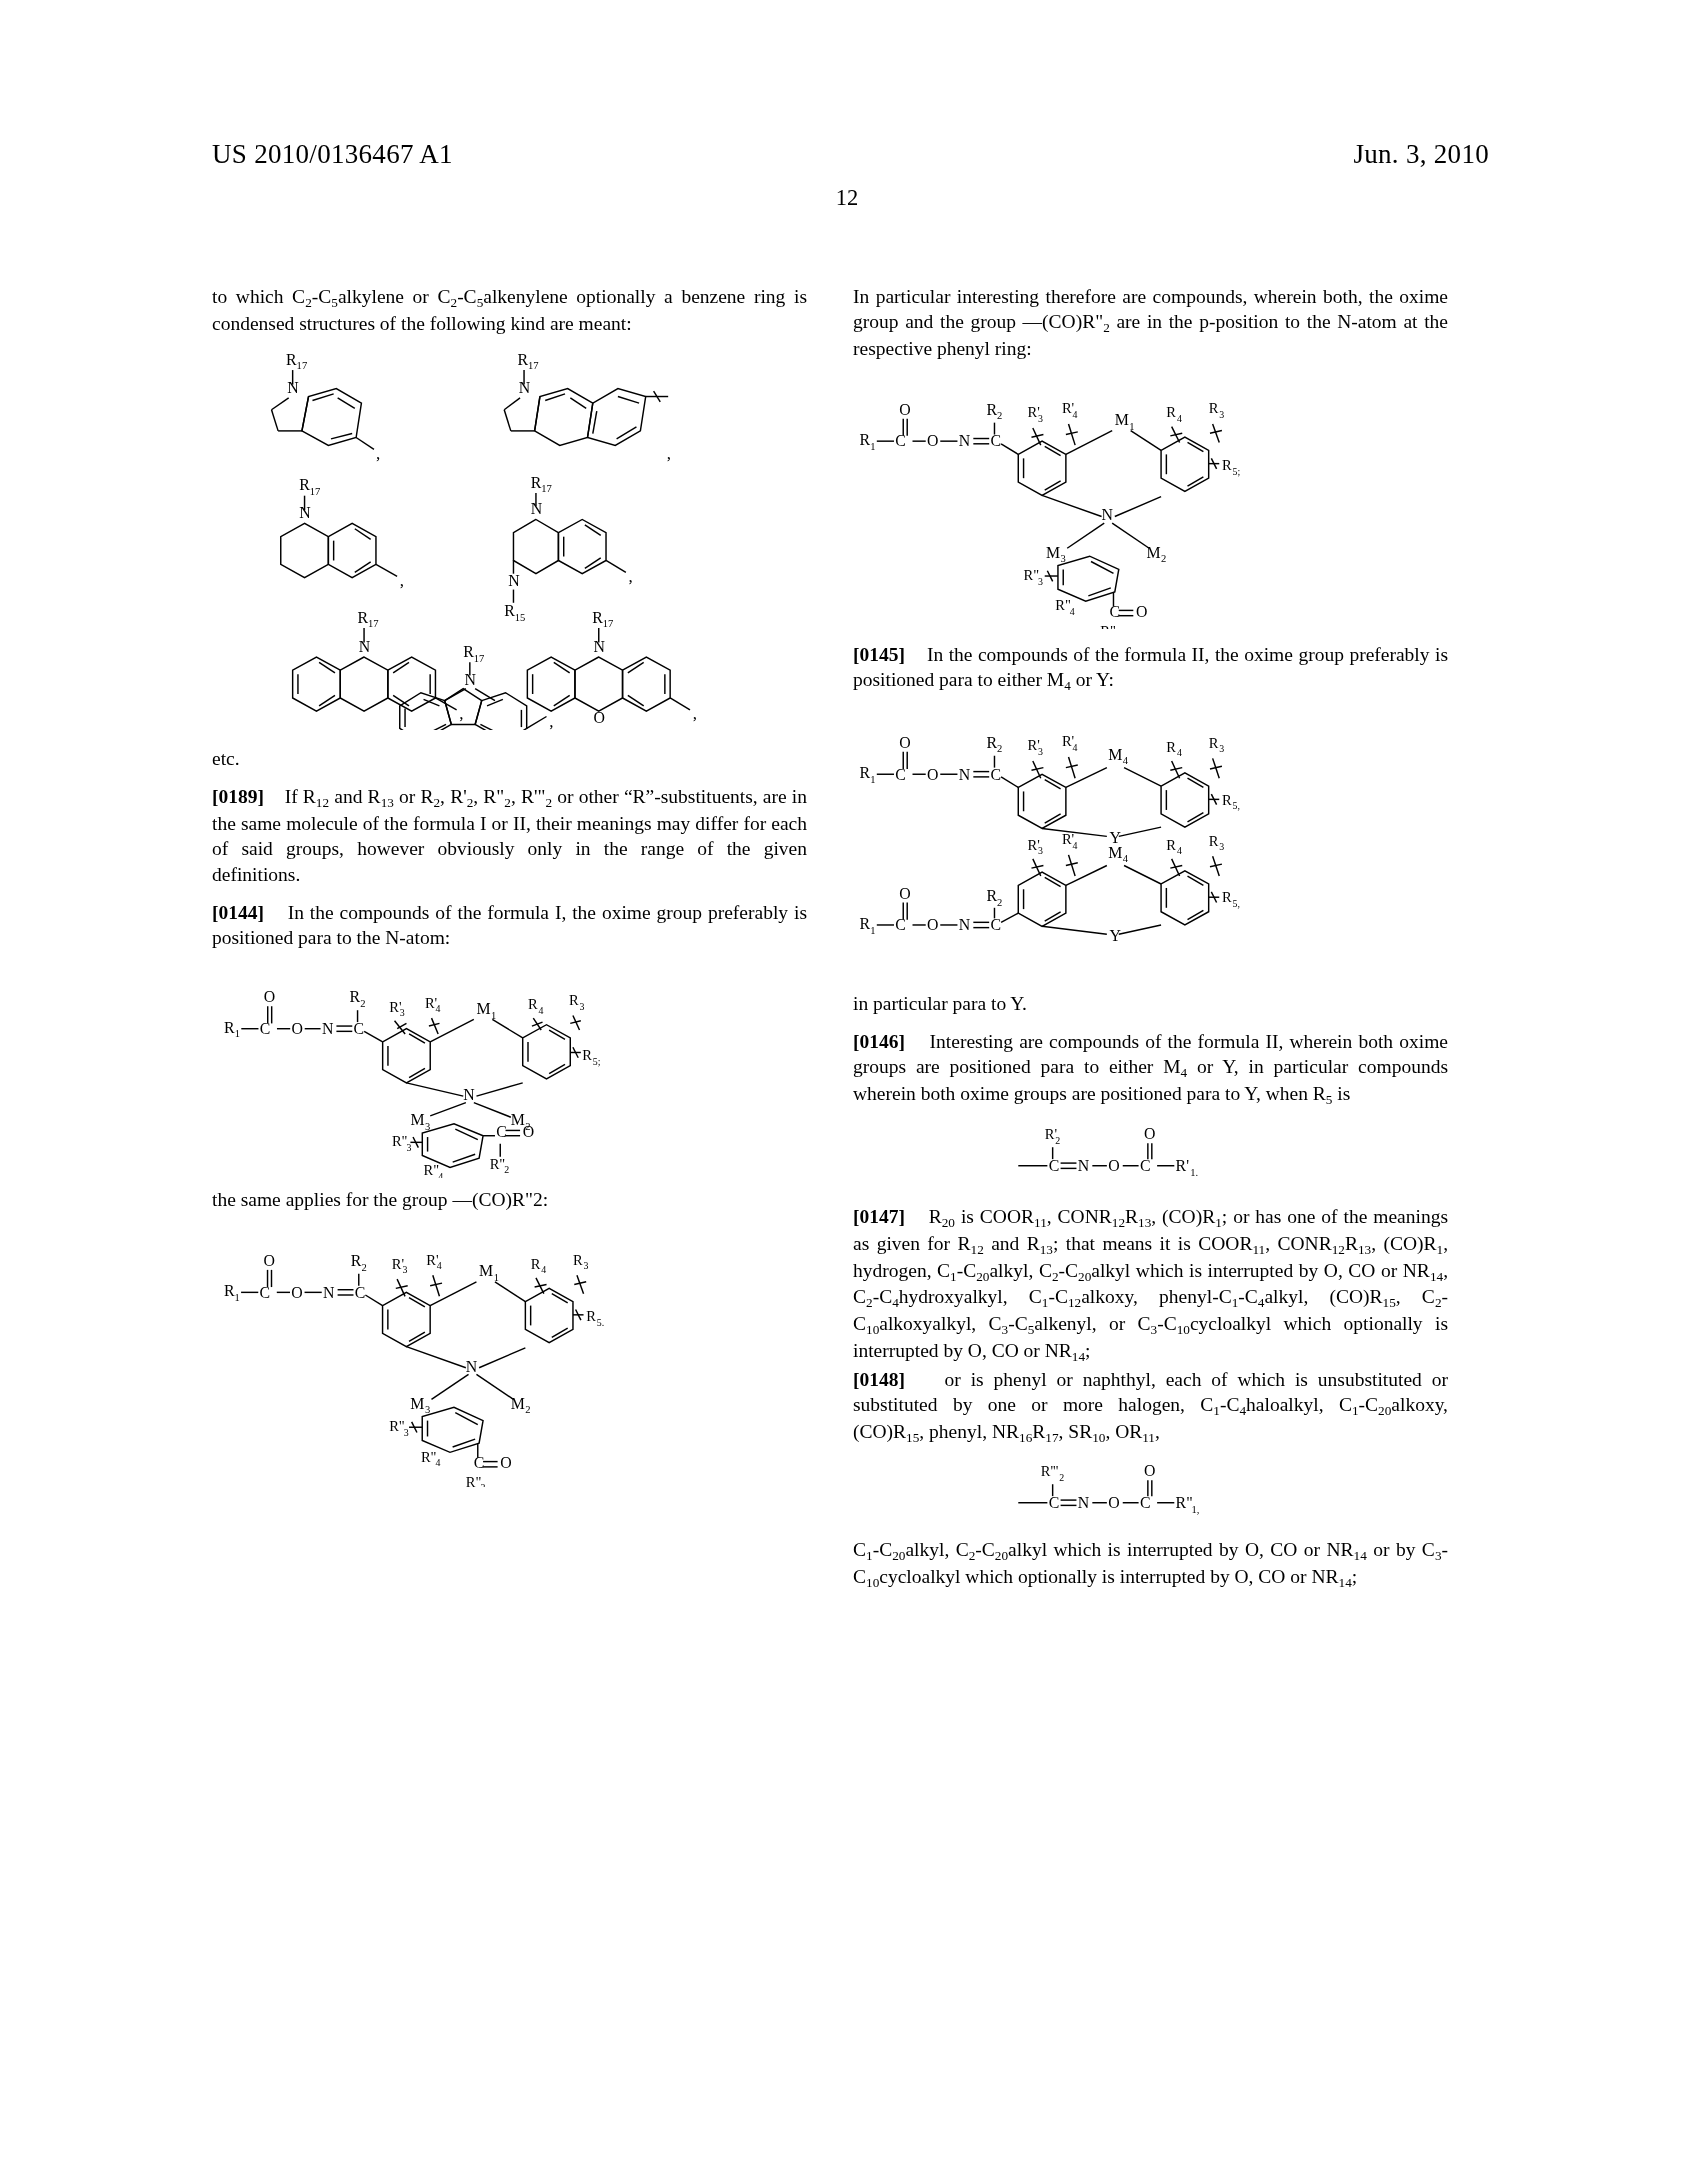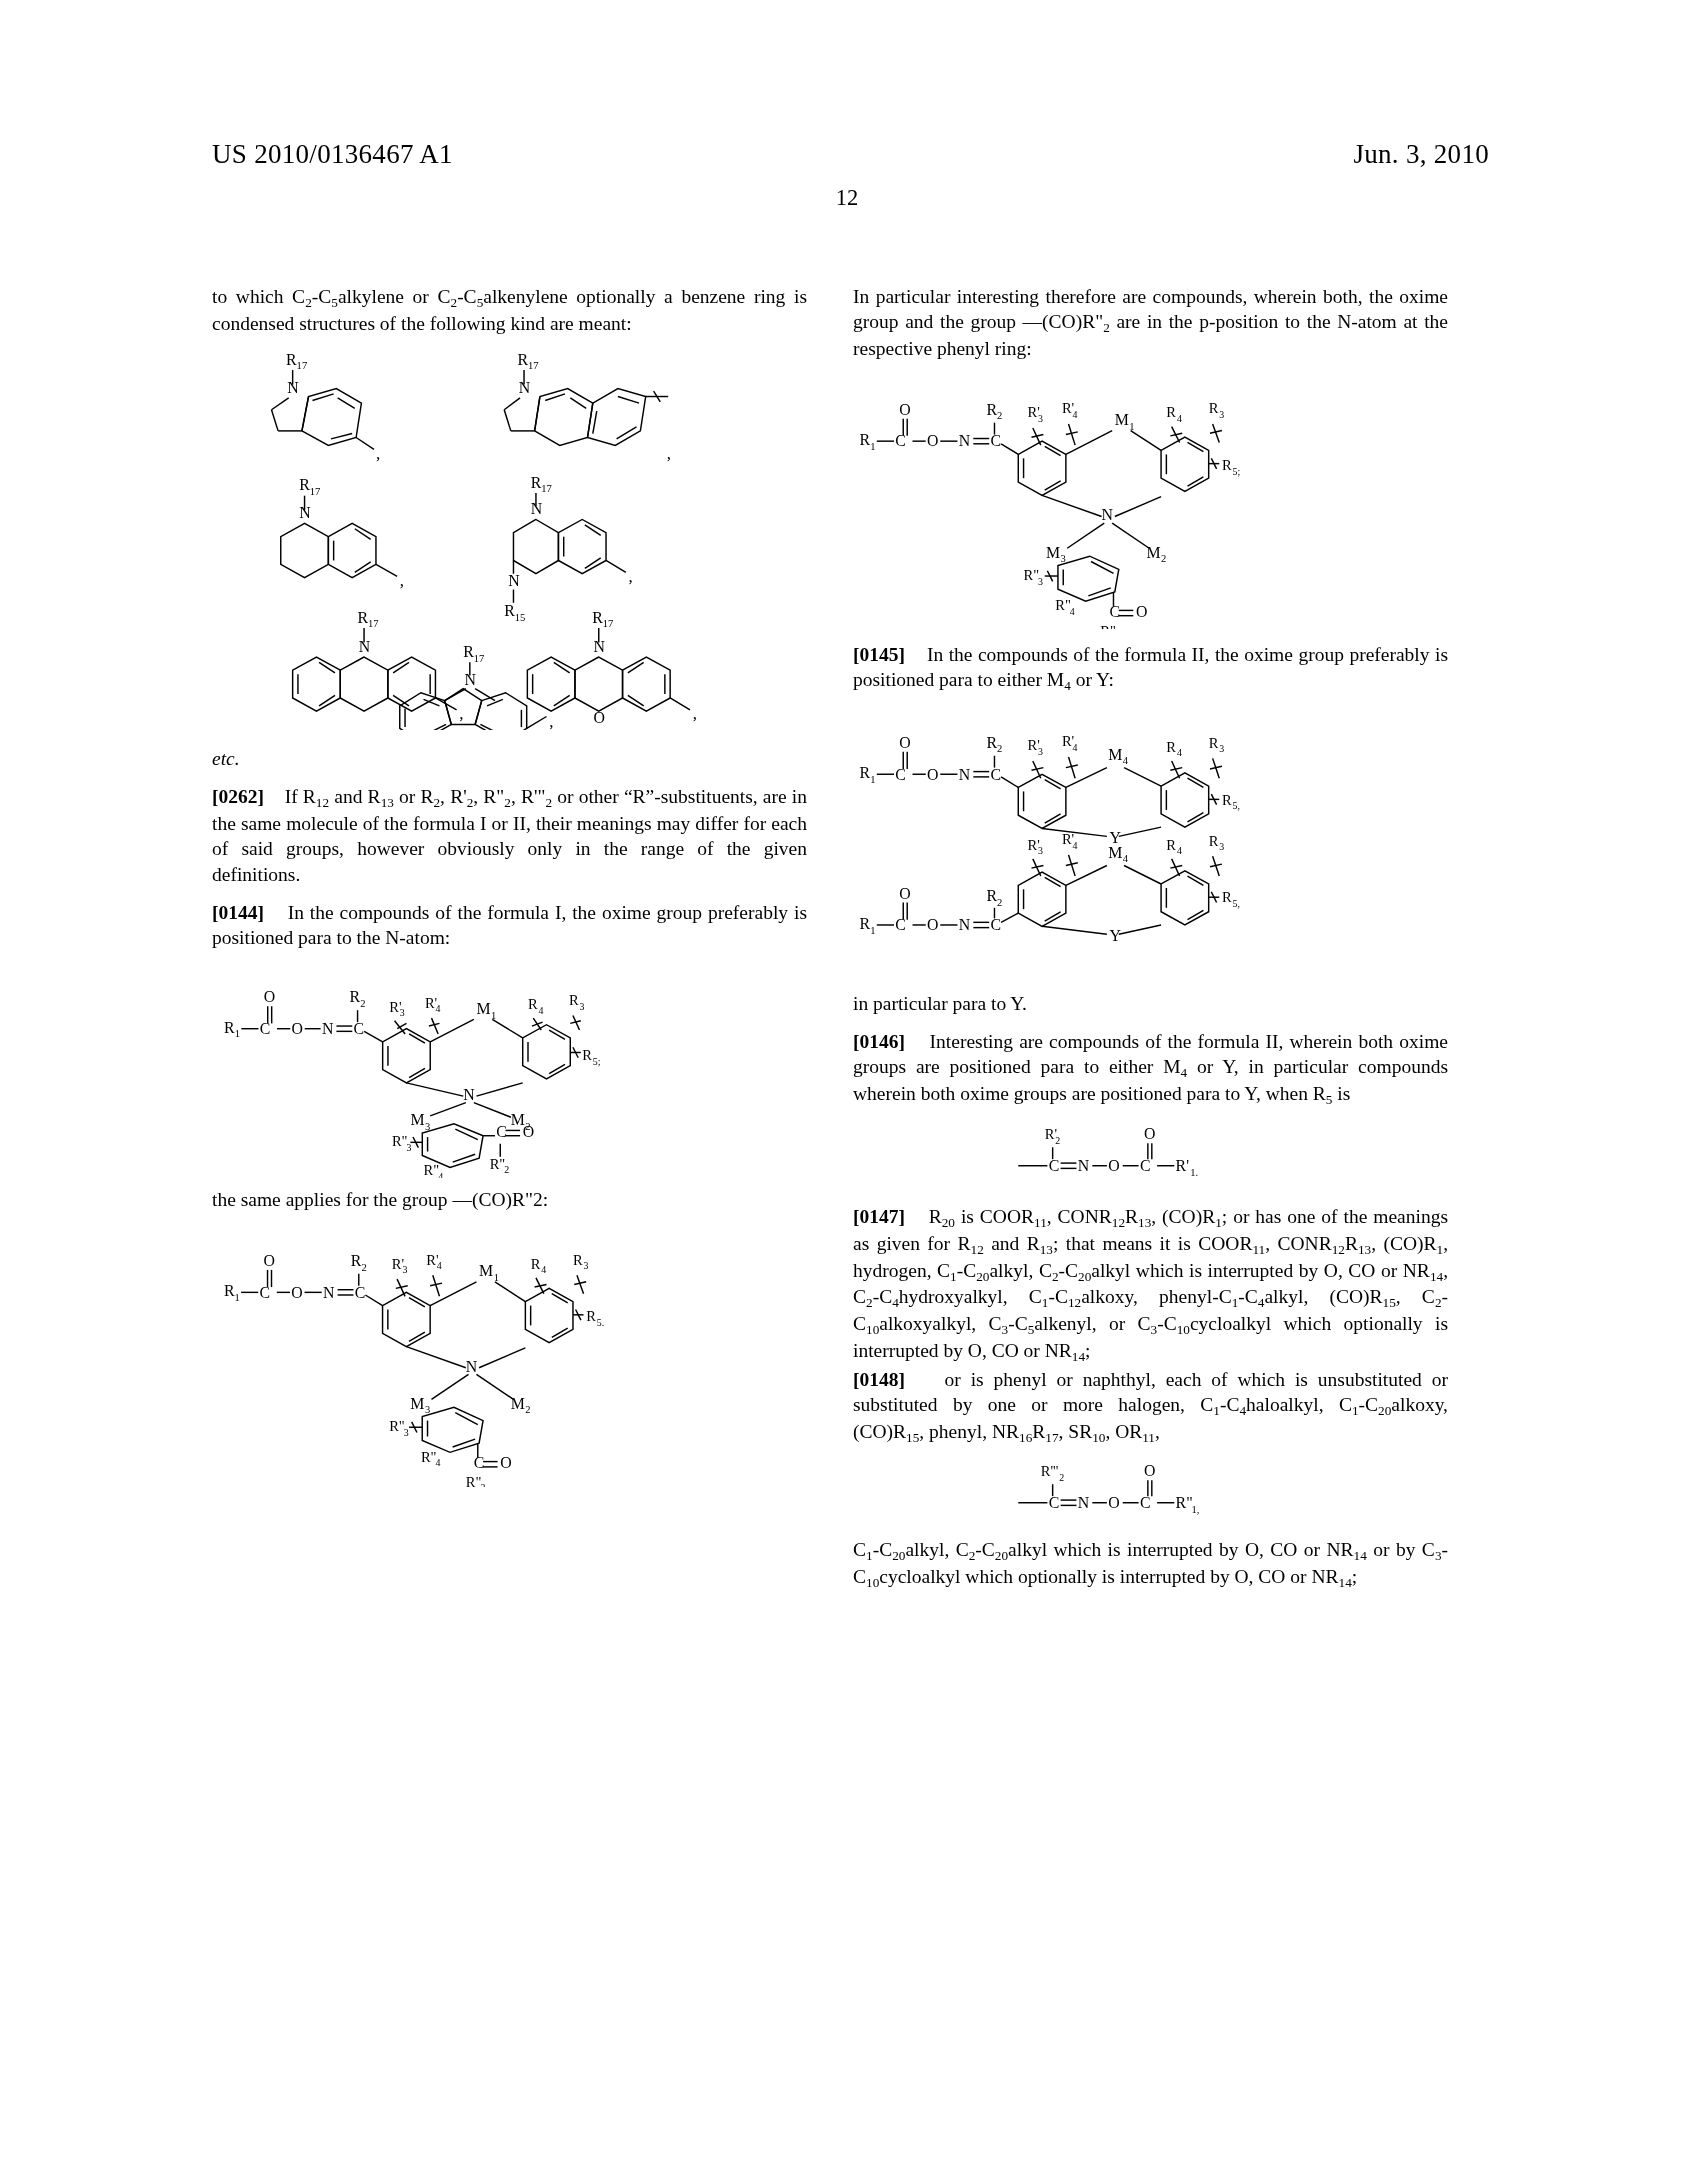--- a/index.html
+++ b/index.html
@@ -59,21 +59,21 @@
   p.body { margin-bottom: 1.3px; }
   .para { margin-top: 13px; }
   .pnum { font-weight: bold; }
   sub { font-size: 0.68em; vertical-align: -0.28em; }
 
   .figure { width: 100%; margin: 9.3px 0 9.3px 0; }
   .figure svg { display: block; margin: 0 auto; }
   .nojust { text-align: left; }
 
   
-  .etc { margin-top: 16px; font-style: italic; }
+  .etc { margin-top: 16px; }
 </style>
 </head>
 <body>
 
 <div class="page">
 
   <div class="header">
     <span class="pubno">US 2010/0136467 A1</span>
     <span class="pubdate">Jun. 3, 2010</span>
   </div>
@@ -220,21 +220,21 @@
           <line x1="208" y1="88" x2="176" y2="72"></line>
           <line x1="246" y1="78" x2="276" y2="60"></line>
           <text x="280" y="76" stroke="none" fill="#000" font-size="26">,</text>
         </g>
       </svg>
     </div>
 
     <p class="etc nojust">etc.</p>
 
     <p class="body para">
-      <span class="pnum">[0262]</span>&nbsp;&nbsp;&nbsp;
+      <span class="pnum">[0189]</span>&nbsp;&nbsp;&nbsp;
       If R<sub>12</sub> and R<sub>13</sub> or R<sub>2</sub>, R'<sub>2</sub>, R"<sub>2</sub>, R'"<sub>2</sub> or other “R”-substituents, are in the same molecule of the formula I or II, their meanings may differ for each of said groups, however obviously only in the range of the given definitions.
     </p>
 
     <p class="body para">
       <span class="pnum">[0144]</span>&nbsp;&nbsp;&nbsp;
       In the compounds of the formula I, the oxime group preferably is positioned para to the N-atom:
     </p>
 
     <div class="figure">
       <svg width="595" height="218" viewBox="0 0 900 330" xmlns="http://www.w3.org/2000/svg" fill="none" stroke="#000" stroke-width="2.2" font-family="Liberation Serif, serif" font-size="22">

